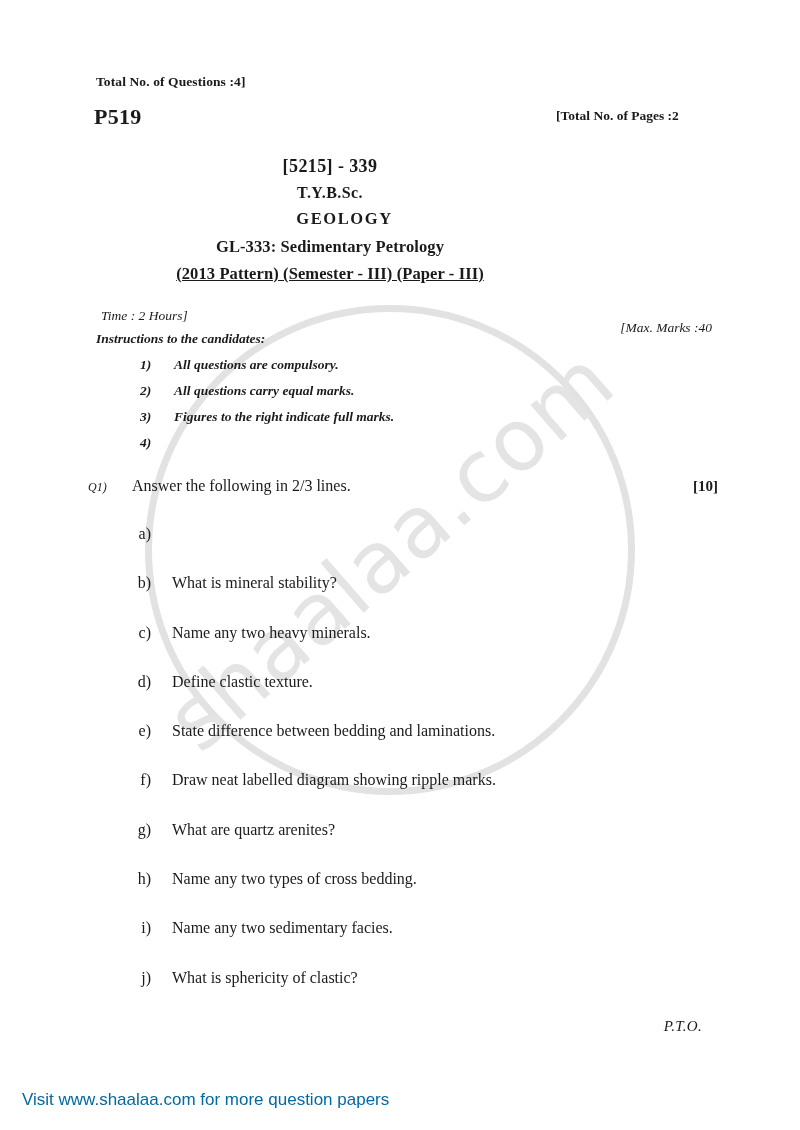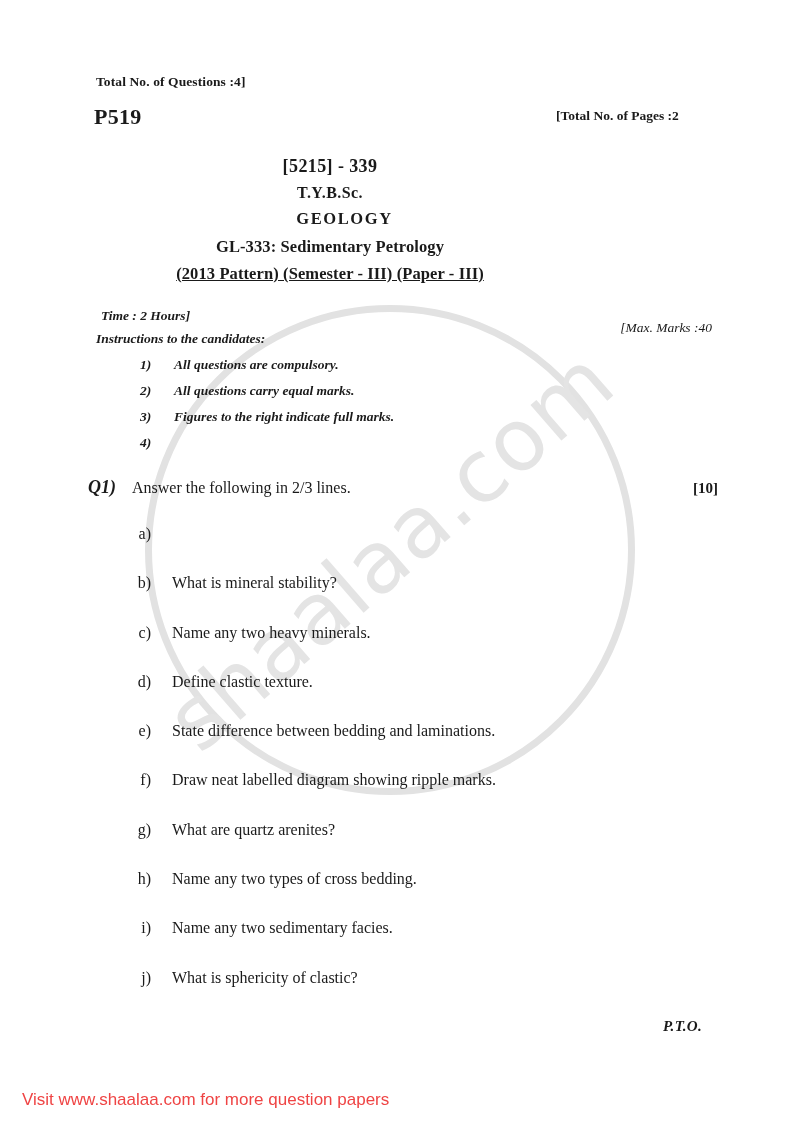--- a/index.html
+++ b/index.html
@@ -132,21 +132,21 @@
   .t-paper   { font-size: 16.5px; letter-spacing: 0.1px; margin-bottom: 7px; }
   .t-pattern { font-size: 16.5px; letter-spacing: 0.1px; text-decoration: underline; }
 
   
   .time-line {
     position: absolute;
     left: 101px;
     top: 308px;
     font-size: 13.5px;
     font-style: italic;
-    font-weight: bold;
+    font-weight: normal;
     white-space: nowrap;
   }
   .marks-line {
     position: absolute;
     right: 88px;
     top: 308px;
     font-size: 13.5px;
     font-style: italic;
     font-weight: normal;
     white-space: nowrap;
@@ -188,23 +188,23 @@
   .q-row {
     position: absolute;
     left: 88px;
     top: 477px;
     width: 630px;
     display: flex;
     align-items: baseline;
   }
   .q-label {
     flex: 0 0 44px;
-    font-size: 18px;
-    font-style: italic;
-    font-weight: bold;
+    font-size: 12px;
+    font-style: italic;
+    font-weight: normal;
     white-space: nowrap;
   }
   .q-text {
     flex: 1 1 auto;
     font-size: 16px;
     white-space: nowrap;
   }
   .q-marks {
     flex: 0 0 auto;
     font-size: 15px;
@@ -234,42 +234,42 @@
   }
   .sub-text { white-space: nowrap; }
 
   
   .pto {
     position: absolute;
     right: 98px;
     top: 1018px;
     font-size: 15px;
     font-style: italic;
-    font-weight: bold;
+    font-weight: normal;
     letter-spacing: 0.3px;
     white-space: nowrap;
   }
 
   
   .footer-bar {
     position: absolute;
     left: 0;
     top: 1060px;
     width: 800px;
     height: 70px;
     background: #ffffff;
     z-index: 3;
   }
   .footer-text {
     position: absolute;
     left: 22px;
     top: 1090px;
     font-family: "Liberation Sans", "DejaVu Sans", sans-serif;
     font-size: 17px;
-    color: #ef4444;
+    color: #0369a1;
     white-space: nowrap;
     z-index: 4;
   }
 </style>
 </head>
 <body>
 
 <div class="page">
 
   <div class="watermark">

